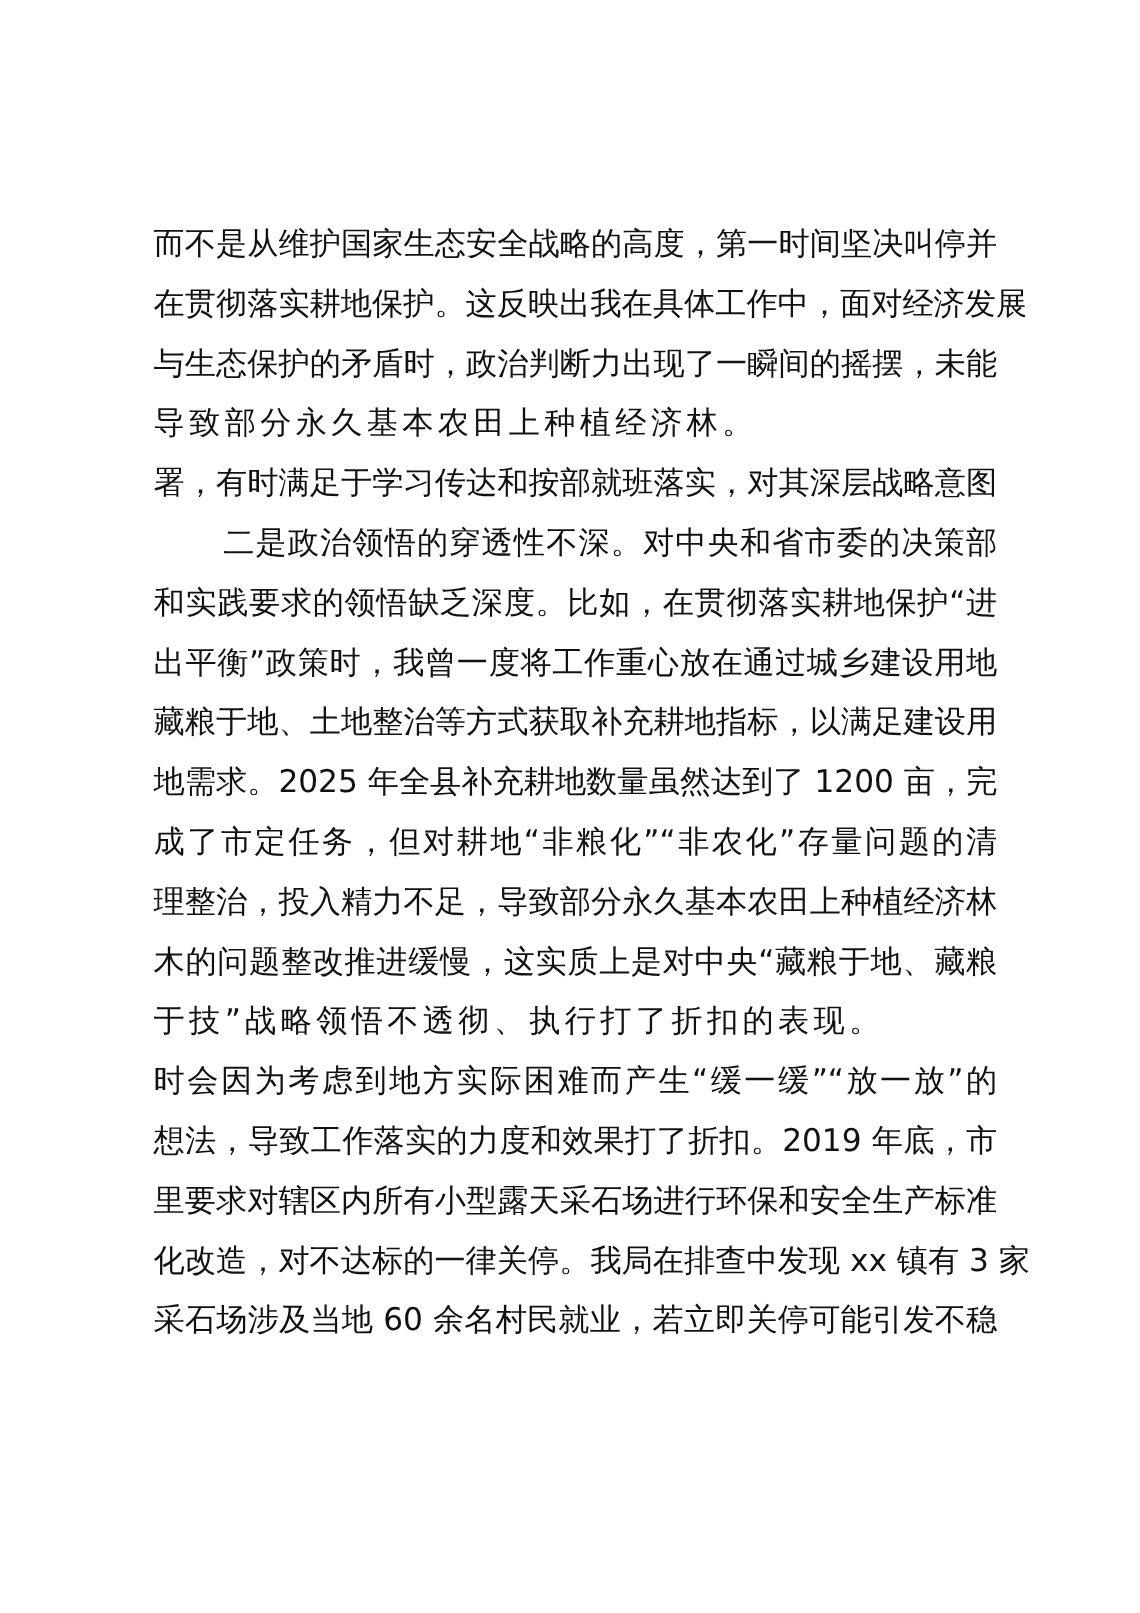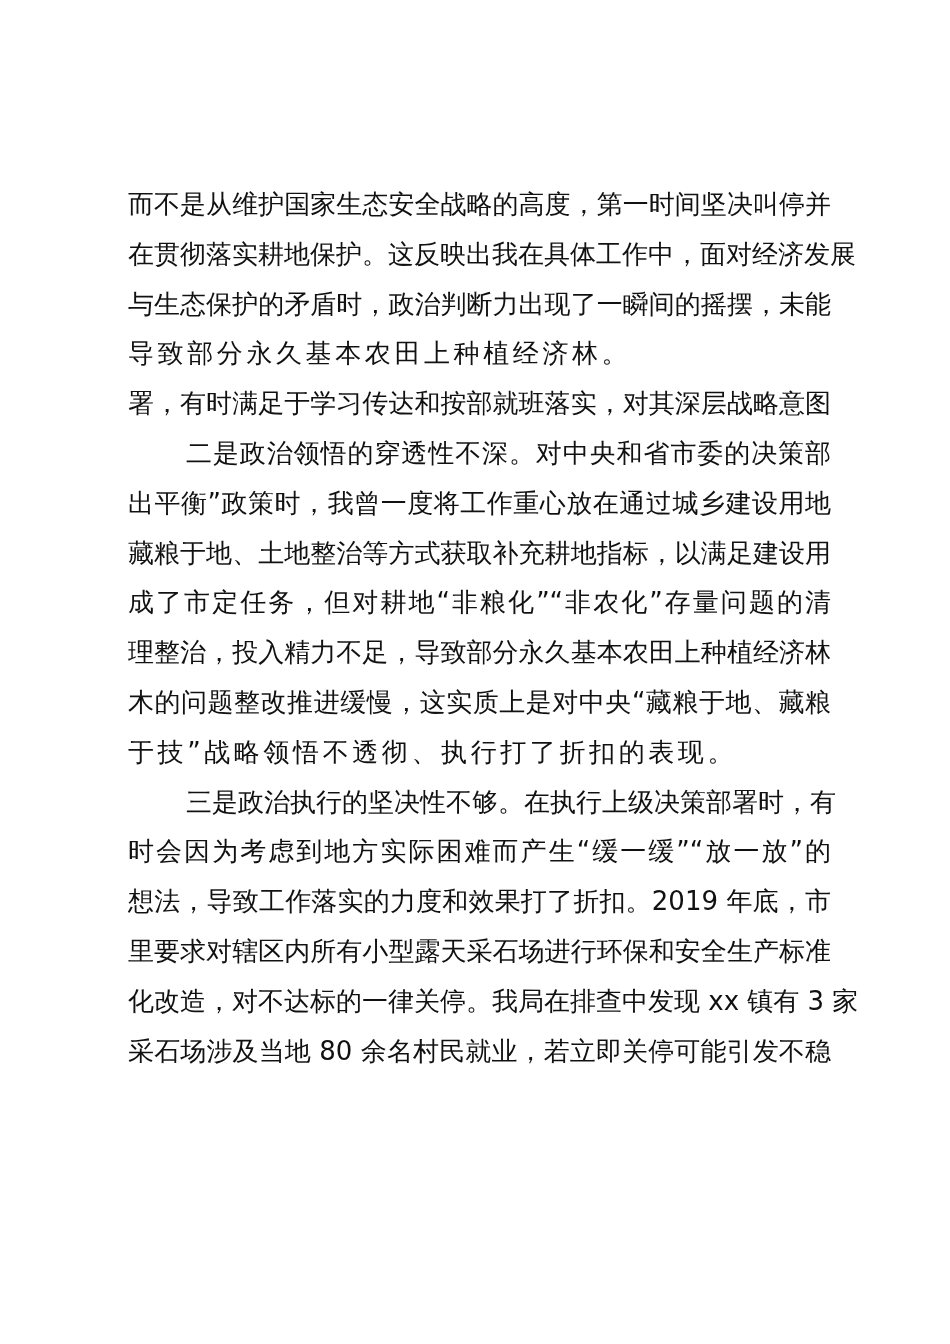--- a/index.html
+++ b/index.html
@@ -46,29 +46,30 @@
   <div>
     <div class="line">而不是从维护国家生态安全战略的高度，第一时间坚决叫停并</div>
     <div class="line">在贯彻落实耕地保护。这反映出我在具体工作中，面对经济发展</div>
     <div class="line">与生态保护的矛盾时，政治判断力出现了一瞬间的摇摆，未能</div>
     <div class="line last">导致部分永久基本农田上种植经济林。</div>
   </div>
 
   <div>
     <div class="line">署，有时满足于学习传达和按部就班落实，对其深层战略意图</div>
     <div class="line indent">二是政治领悟的穿透性不深。对中央和省市委的决策部</div>
+    <div class="line">和实践要求的领悟缺乏深度。比如，在贯彻落实耕地保护“进</div>
     <div class="line">出平衡”政策时，我曾一度将工作重心放在通过城乡建设用地</div>
     <div class="line">藏粮于地、土地整治等方式获取补充耕地指标，以满足建设用</div>
+    <div class="line">地需求。2025 年全县补充耕地数量虽然达到了 1200 亩，完</div>
     <div class="line">成了市定任务，但对耕地“非粮化”“非农化”存量问题的清</div>
     <div class="line">理整治，投入精力不足，导致部分永久基本农田上种植经济林</div>
     <div class="line">木的问题整改推进缓慢，这实质上是对中央“藏粮于地、藏粮</div>
     <div class="line last">于技”战略领悟不透彻、执行打了折扣的表现。</div>
   </div>
 
   <div>
-    <div class="line indent">三是政治执行的坚决性不够。在执行上级决策部署时，有</div>
     <div class="line">时会因为考虑到地方实际困难而产生“缓一缓”“放一放”的</div>
     <div class="line">想法，导致工作落实的力度和效果打了折扣。2019 年底，市</div>
     <div class="line">里要求对辖区内所有小型露天采石场进行环保和安全生产标准</div>
     <div class="line">化改造，对不达标的一律关停。我局在排查中发现 xx 镇有 3 家</div>
-    <div class="line">采石场涉及当地 80 余名村民就业，若立即关停可能引发不稳</div>
+    <div class="line">采石场涉及当地 60 余名村民就业，若立即关停可能引发不稳</div>
   </div>
 </div>
 
 </body></html>

